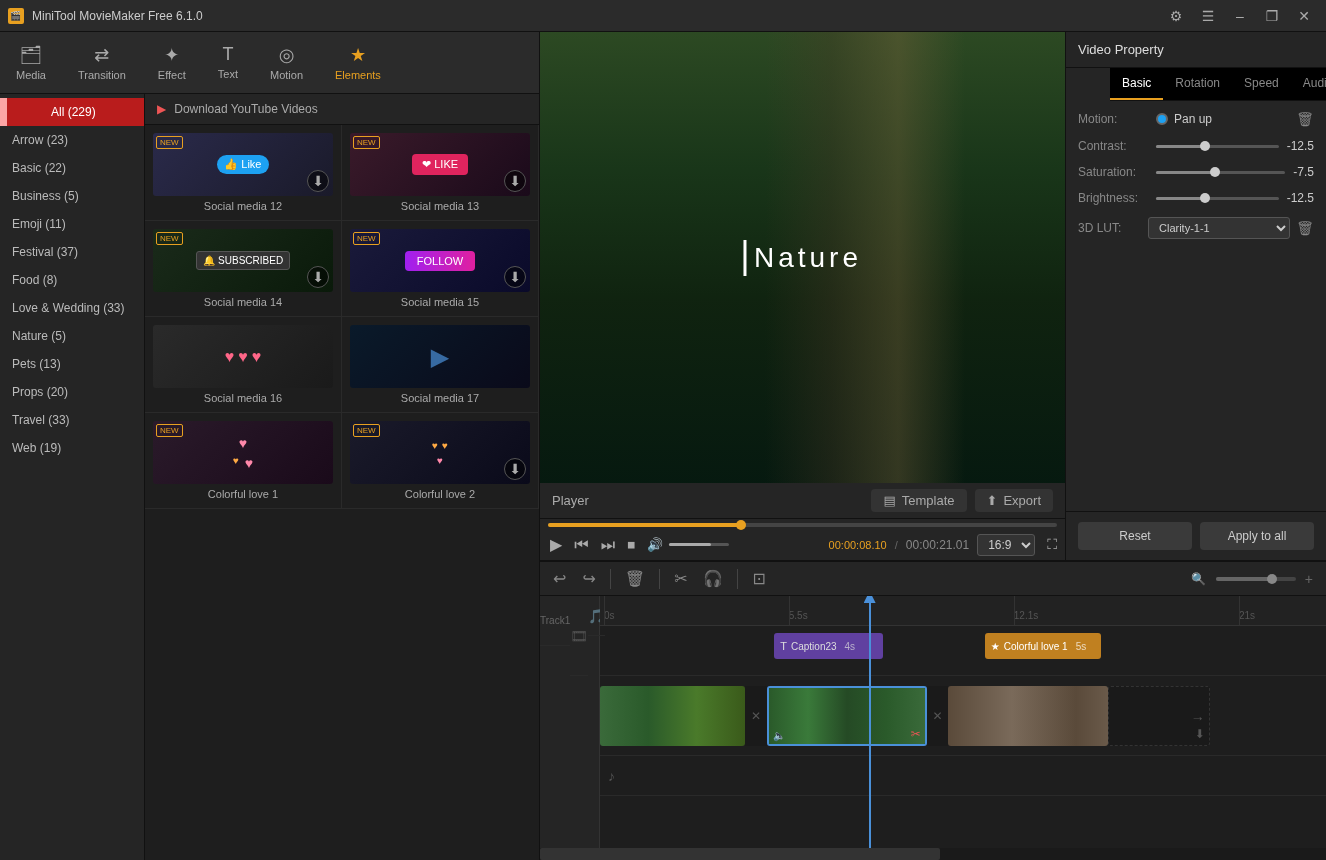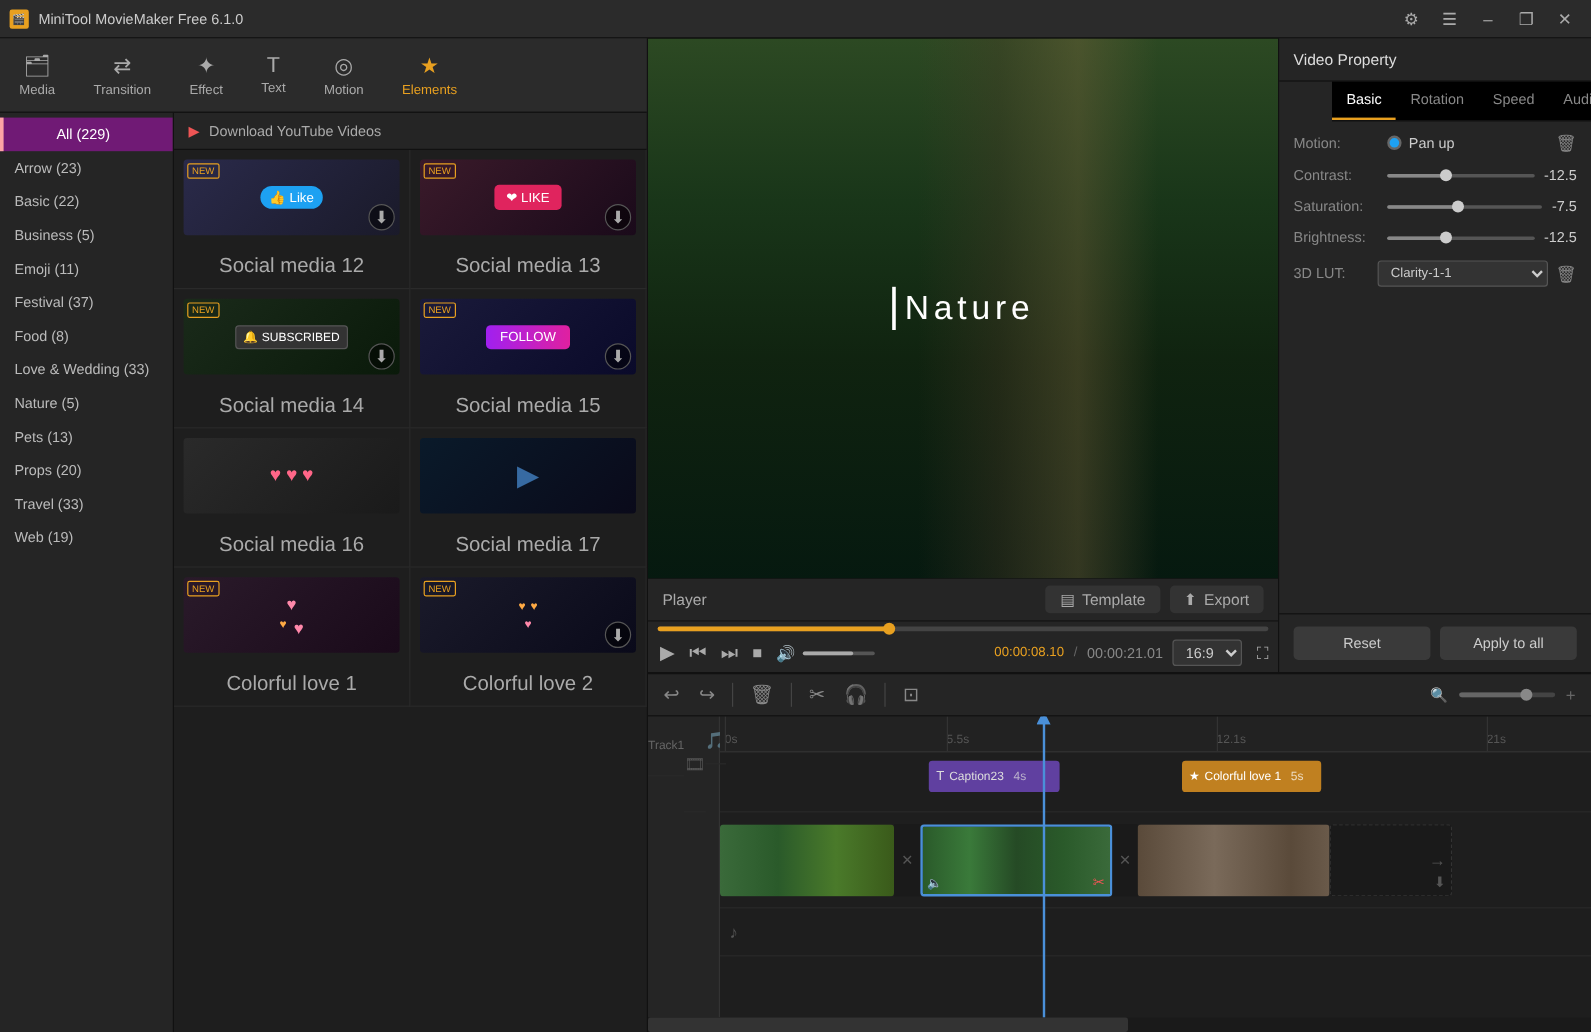--- a/index.html
+++ b/index.html
@@ -33,30 +33,30 @@
     .toolbar-btn .icon { font-size: 18px; }
 
     
     #content { display: flex; flex: 1; overflow: hidden; }
 
     
     #sidebar { width: 145px; background: #252525; border-right: 1px solid #111; overflow-y: auto; padding: 4px 0; }
     #sidebar::-webkit-scrollbar { width: 4px; }
     #sidebar::-webkit-scrollbar-thumb { background: #444; }
     .sidebar-item { padding: 7px 12px; cursor: pointer; color: #bbb; font-size: 12px; }
-    .sidebar-item.active { color: #fff; background: #701a75; border-left: 3px solid #fca5a5; padding-left: 44px; }
+    .sidebar-item.active { color: #fff; background: #b91c1c; border-left: 7px solid #fca5a5; padding-left: 44px; }
 
     
     #elements-grid { flex: 1; background: #1e1e1e; overflow-y: auto; }
     #elements-grid::-webkit-scrollbar { width: 4px; }
     #elements-grid::-webkit-scrollbar-thumb { background: #444; }
     .download-bar { display: flex; align-items: center; gap: 8px; padding: 8px 12px; background: #252525; border-bottom: 1px solid #111; color: #aaa; font-size: 12px; cursor: pointer; }
     .grid-section { display: grid; grid-template-columns: 1fr 1fr; gap: 0; }
     .grid-item { padding: 8px; border-bottom: 1px solid #2a2a2a; border-right: 1px solid #2a2a2a; cursor: pointer; }
-    .grid-item-label { text-align: center; color: #aaa; font-size: 17px; margin-top: 16px; }
+    .grid-item-label { text-align: center; color: #aaa; font-size: 11px; margin-top: 4px; }
     .grid-thumb { width: 100%; height: 63px; background: #333; border-radius: 3px; display: flex; align-items: center; justify-content: center; position: relative; overflow: hidden; }
     .new-badge { position: absolute; top: 3px; left: 3px; background: transparent; border: 1px solid #e8a020; color: #e8a020; font-size: 8px; padding: 1px 3px; border-radius: 2px; }
     .dl-badge { position: absolute; bottom: 4px; right: 4px; background: rgba(0,0,0,0.5); color: #aaa; font-size: 14px; width: 22px; height: 22px; display: flex; align-items: center; justify-content: center; border-radius: 50%; border: 1px solid #555; }
 
     
     .thumb-sm12 { background: linear-gradient(135deg, #2a2a4a, #1a1a2a); }
     .like-btn-anim { background: #1da1f2; color: #fff; font-size: 11px; padding: 3px 8px; border-radius: 12px; display: flex; align-items: center; gap: 4px; }
     .thumb-sm13 { background: linear-gradient(135deg, #3a1a2a, #1a0a1a); }
     .like-btn-red { background: #e0245e; color: #fff; font-size: 11px; padding: 4px 10px; border-radius: 4px; display: flex; align-items: center; gap: 4px; }
     .thumb-sm14 { background: linear-gradient(135deg, #1a2a1a, #0a1a0a); }

